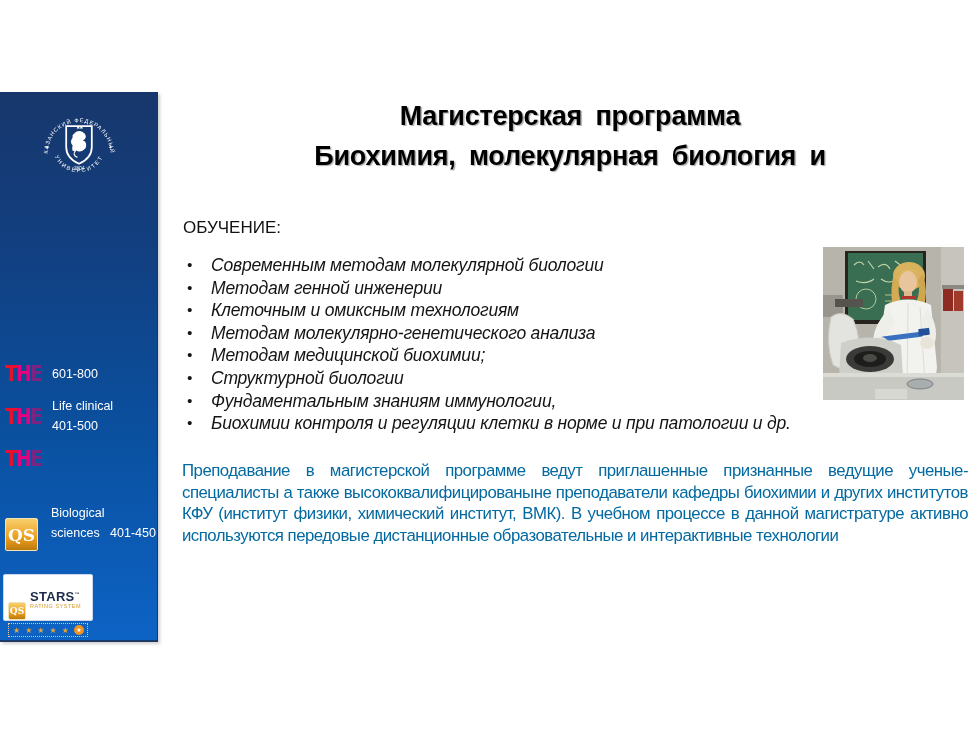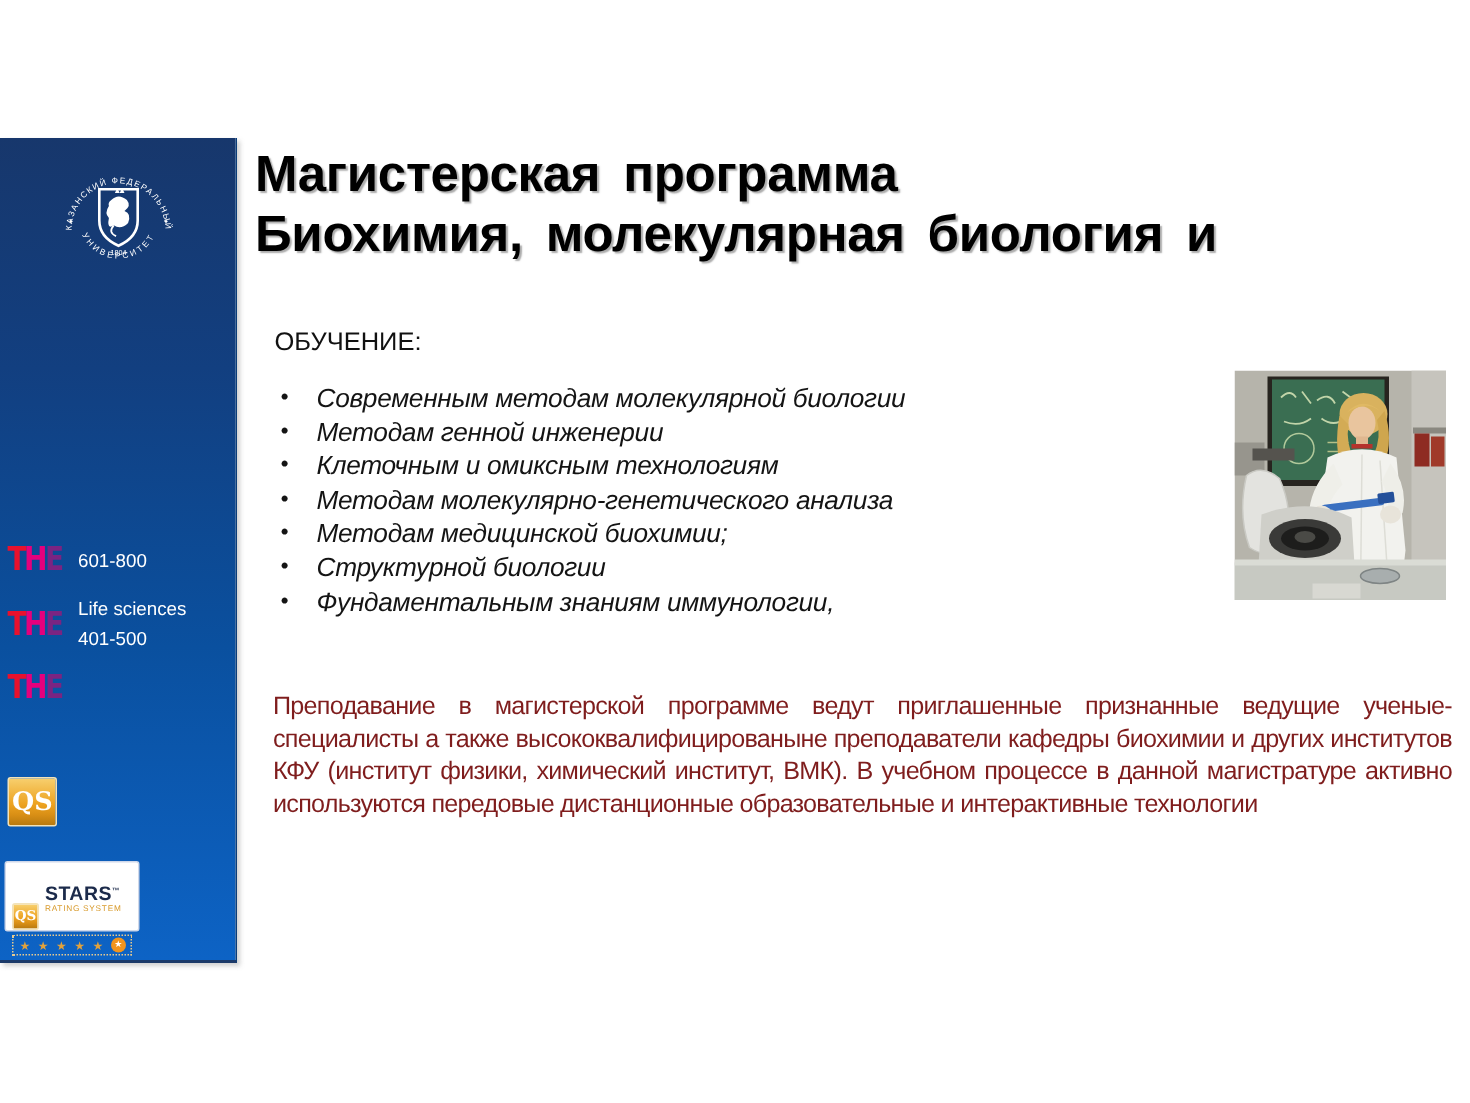--- a/index.html
+++ b/index.html
@@ -53,36 +53,36 @@
     margin-top:3px; padding:1px 4px; border:1px dotted #e6c98f;
   }
   .star-glyph { color:#e2a23c; font-size:8px; line-height:9px; }
   .stars-dot {
     width:10px; height:10px; border-radius:50%; background:#f0941e; color:#fff;
     font-size:6px; line-height:10px; text-align:center; flex:0 0 10px;
   }
 
   
   .title {
-    position:absolute; left:170px; top:96px; width:800px; 
-    font-size:34px; font-weight:bold; color:#000; line-height:40px;
+    position:absolute; left:170px; top:96px; width:800px; text-align:center;
+    font-size:27px; font-weight:bold; color:#000; line-height:40px;
     word-spacing:6px; letter-spacing:-0.2px;
     text-shadow:1.4px 1.4px 1px rgba(90,90,90,.5);
   }
   .section-label { position:absolute; left:183px; top:218px; font-size:17px; color:#111; }
   .bullet-list {
     position:absolute; left:185px; top:254px; width:712px;
     margin:0; padding:0; list-style:none;
     font-size:17.5px; color:#141414; letter-spacing:-0.2px;
   }
   .bullet-list li { position:relative; padding-left:26px; line-height:22.6px;font-style:italic; }
   .bullet-list li::before { content:"\2022"; position:absolute; left:2px; top:0; font-size:15px; }
   .paragraph {
     position:absolute; left:182px; top:460px; width:786px;
-    font-size:16.8px; line-height:21.6px; color:#7f1d1d;
+    font-size:16.8px; line-height:21.6px; color:#0369a1;
     text-align:justify; letter-spacing:-0.5px;
   }
   .lab-photo { position:absolute; left:823px; top:247px; width:141px; height:153px; }
   .lab-photo svg { display:block; }
 </style>
 </head>
 <body>
 
 <div class="slide">
 
@@ -113,31 +113,35 @@
     <div class="rank-block the-rankings">
         <div class="rank-row">
           <span class="the-logo"><span style="color: rgb(232, 17, 45);">T</span><span style="color: rgb(229, 0, 125);">H</span><span style="color: rgb(123, 36, 130);">E</span></span>
           <div class="rank-text">
             <div>601-800</div>
           </div>
         </div>
         <div class="rank-row">
           <span class="the-logo"><span style="color: rgb(232, 17, 45);">T</span><span style="color: rgb(229, 0, 125);">H</span><span style="color: rgb(123, 36, 130);">E</span></span>
           <div class="rank-text">
-            <div>Life sciences</div>
+            <div>Life clinical</div>
             <div>401-500</div>
           </div>
         </div>
         <div class="rank-row">
           <span class="the-logo"><span style="color: rgb(232, 17, 45);">T</span><span style="color: rgb(229, 0, 125);">H</span><span style="color: rgb(123, 36, 130);">E</span></span>
         </div>
       </div>
     <div class="rank-block qs-rankings">
         <div class="rank-row">
           <span class="qs-badge">QS</span>
+          <div class="rank-text">
+            <div>Biological</div>
+            <div>sciences   401-450</div>
+          </div>
         </div>
         <div class="rank-row">
           <span class="qs-badge">QS</span>
           <div class="rank-text">
             <div>370</div>
           </div>
         </div>
       </div>
 
     <div class="qs-stars-badge">
@@ -168,20 +172,21 @@
     <div class="section-label">ОБУЧЕНИЕ:</div>
 
     <ul class="bullet-list">
         <li>Современным методам  молекулярной биологии</li>
         <li>Методам генной инженерии</li>
         <li>Клеточным и омиксным технологиям</li>
         <li>Методам молекулярно-генетического анализа</li>
         <li>Методам медицинской  биохимии;</li>
         <li>Структурной биологии</li>
         <li>Фундаментальным знаниям  иммунологии,</li>
+        <li>Биохимии   контроля и регуляции клетки в  норме и при патологии и др.</li>
       </ul>
 
     <div class="lab-photo">
       <svg viewBox="0 0 141 153" width="141" height="153">
         <rect width="141" height="153" fill="#b6b4ab"></rect>
         <rect x="118" y="0" width="23" height="153" fill="#c6c4bd"></rect>
 
         <rect x="22" y="4" width="81" height="73" fill="#27241f"></rect>
         <rect x="25" y="6" width="75" height="67" fill="#3a6e52"></rect>
         <path d="M31 18 q6 -6 10 0 M45 14 l6 8 M55 20 q8 -6 12 2 M72 14 l8 6 M33 34 q10 4 18 -2 M58 32 q8 6 16 0" stroke="#d9e6b8" stroke-width="1.2" fill="none" opacity=".85"></path>

